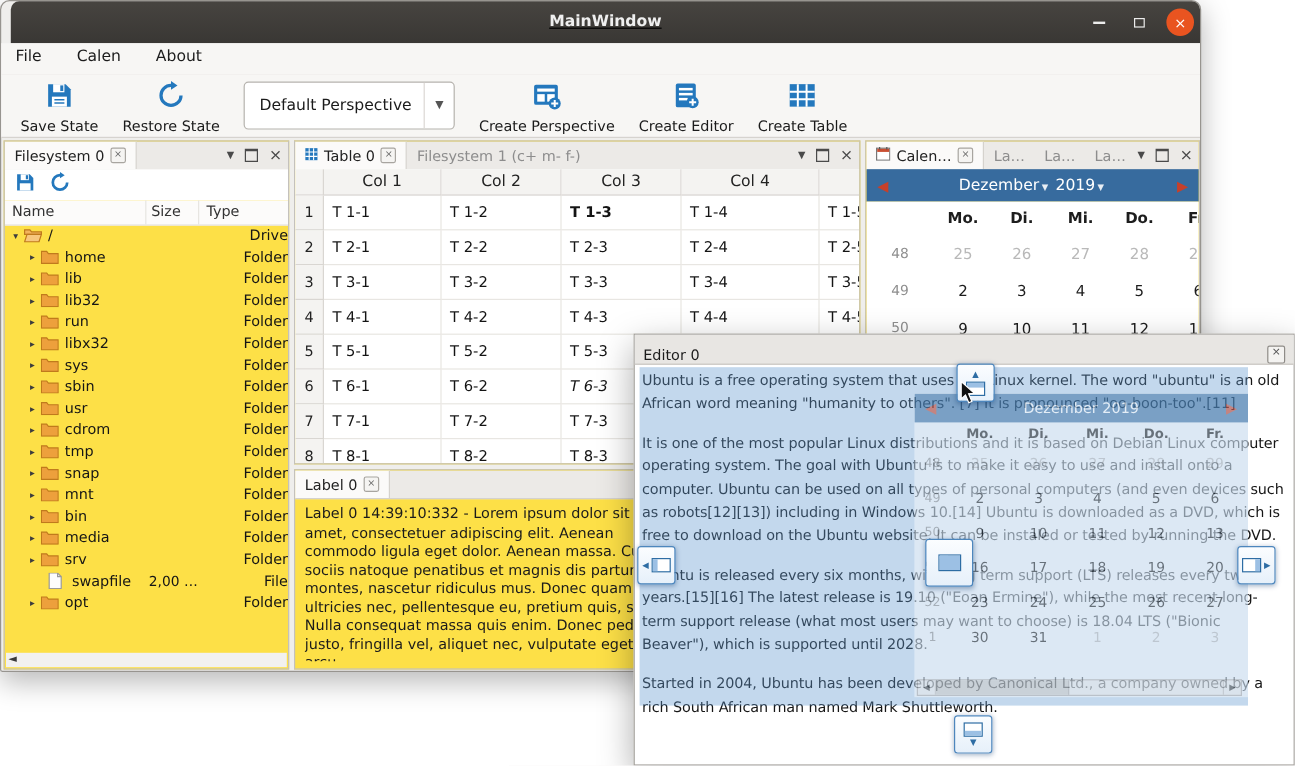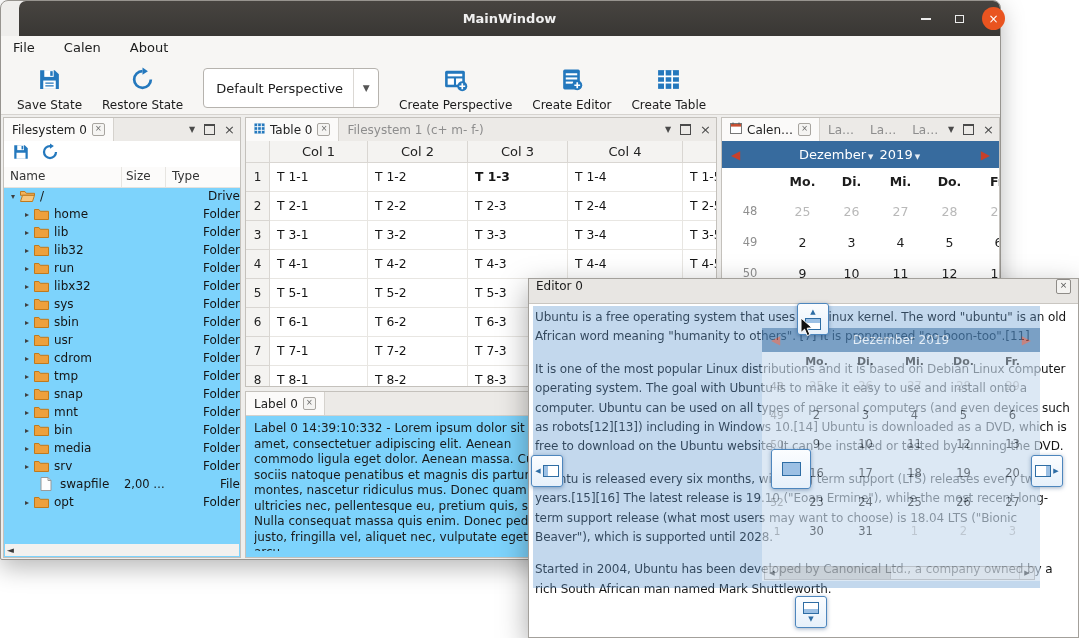--- a/index.html
+++ b/index.html
@@ -3,22 +3,22 @@
 <meta charset="utf-8">
 <style>
   html,body{margin:0;padding:0;background:#fff;}
   body{width:1079px;height:638px;position:relative;overflow:hidden;
        font-family:"DejaVu Sans",sans-serif;-webkit-user-select:none;user-select:none;}
 
   
   #main-window{position:absolute;left:0;top:0;width:1001px;height:560px;
     background:#efeeec;border:1px solid #97948f;border-radius:8px 8px 2px 2px;
     box-shadow:0 8px 24px rgba(0,0,0,.28);box-sizing:border-box;}
-  #titlebar{position:absolute;left:18px;top:0;right:0;height:35px;
-    background:linear-gradient(#474440,#393734);border-radius:7px 7px 0 0;}
+  #titlebar{position:absolute;left:8px;top:0;right:0;height:35px;
+    background:linear-gradient(#474440,#393734);border-radius:7px 7px 0 0;text-decoration:underline;}
   #titlebar .t{color:#efefef;font-size:13px;font-weight:bold;text-align:center;line-height:35px;}
   .win-btn{position:absolute;top:6px;width:23px;height:23px;border-radius:50%;
     display:flex;align-items:center;justify-content:center;}
   #btn-min{left:895px;} #btn-max{left:929px;}
   #btn-close{left:963px;background:#e95420;color:#fff;font-size:12px;line-height:1;}
   .glyph-min{width:10px;height:2px;background:#ececec;}
   .glyph-max{width:9px;height:8px;border:1px solid #ececec;box-sizing:border-box;}
 
   #menubar{position:absolute;left:0;top:35px;right:0;height:26px;background:#f7f6f4;
     border-bottom:1px solid #e2dfdb;}
@@ -29,21 +29,21 @@
   .tool-btn{display:flex;flex-direction:column;align-items:center;justify-content:center;
     padding:2px 10px;height:48px;}
   .tool-btn span{font-size:12px;color:#1b1b1b;margin-top:3px;white-space:nowrap;}
   .combo{height:38px;background:#fff;border:1px solid #b6b3ae;border-radius:4px;
     display:flex;align-items:center;margin:0 10px;}
   .combo .val{font-size:13px;color:#1b1b1b;padding:0 10px 0 12px;}
   .combo .arrow{width:24px;align-self:stretch;border-left:1px solid #dbd8d4;
     display:flex;align-items:center;justify-content:center;color:#555;font-size:9px;}
 
   
-  .dock{position:absolute;background:#7dd3fc;border:1px solid #c4c1bc;box-sizing:border-box;overflow:hidden;}
+  .dock{position:absolute;background:#fde047;border:1px solid #c4c1bc;box-sizing:border-box;overflow:hidden;}
   .dock-tabbar{position:absolute;left:0;top:0;right:0;height:23px;background:#eceae7;
     border-bottom:1px solid #d5d2cd;display:flex;align-items:stretch;}
   .dock-tab{display:flex;align-items:center;gap:5px;padding:0 8px;font-size:12px;color:#222;white-space:nowrap;}
   .dock-tab.active{background:#fbfaf9;border-right:1px solid #d5d2cd;}
   .dock-tab.inactive{color:#8d8d8d;}
   .tab-close{width:11px;height:11px;border:1px solid #a8a5a0;border-radius:2px;background:#f5f4f2;
     color:#666;font-size:8px;line-height:10px;text-align:center;flex:none;}
   .dock-controls{position:absolute;right:5px;top:0;height:22px;display:flex;align-items:center;gap:9px;}
   .ctl-menu{color:#4a4a4a;font-size:8px;}
   .ctl-float{width:9px;height:8px;border:1px solid #4a4a4a;border-top:2px solid #4a4a4a;}
@@ -99,21 +99,21 @@
   .cal-row.cal-head{height:28px;line-height:28px;}
   .cal-wk{width:56px;text-align:center;color:#8f8f8f;font-size:11.5px;flex:none;}
   .cal-dy{width:49px;text-align:center;font-size:12.5px;color:#1d1d1d;flex:none;}
   .cal-head .cal-dy{font-weight:bold;font-size:12.5px;}
   .cal-dy.out{color:#b9b9b9;}
 
   
   #editor{position:absolute;left:528px;top:278px;width:551px;height:360px;background:#fff;
     border:1px solid #a3a09b;box-shadow:0 10px 28px rgba(0,0,0,.35);box-sizing:border-box;z-index:10;}
   #editor-titlebar{position:absolute;left:0;top:0;right:0;height:25px;background:#e8e6e3;
-    border-bottom:1px solid #c9c6c1;display:flex;align-items:flex-start;padding:0 7px;box-sizing:border-box;
+    border-bottom:1px solid #c9c6c1;display:flex;align-items:flex-end;padding:0 7px;box-sizing:border-box;
     font-size:12px;color:#1c1c1c;}
   #editor-close{margin-left:auto;width:13px;height:13px;border:1px solid #8f8c88;border-radius:2px;
     background:#f4f3f1;color:#555;font-size:9px;line-height:11px;text-align:center;}
   #editor-content{position:absolute;left:0;top:25px;right:0;bottom:0;padding:4px 6px;
     font-size:12px;letter-spacing:-0.1px;line-height:19.4px;color:#161616;overflow:hidden;}
   #editor-content p{margin:0 0 13px 0;}
 
   
   #tint{position:absolute;left:533px;top:306px;width:507px;height:282px;
     background:rgba(96,152,208,.38);z-index:20;}
@@ -566,21 +566,21 @@
           <div class="td" style="width: 98px;">T 5-1</div>
           <div class="td" style="width: 100px;">T 5-2</div>
           <div class="td" style="width: 100px;">T 5-3</div>
           <div class="td" style="width: 115px;">T 5-4</div>
           <div class="td" style="width: 100px;">T 5-5</div>
         </div>
         <div class="tr">
           <div class="td rowhdr" style="width: 24px; padding-left: 0px;">6</div>
           <div class="td" style="width: 98px;">T 6-1</div>
           <div class="td" style="width: 100px;">T 6-2</div>
-          <div class="td" style="width: 100px;">T 6-3</div>
+          <div class="td" style="width: 100px; font-style: italic;">T 6-3</div>
           <div class="td" style="width: 115px;">T 6-4</div>
           <div class="td" style="width: 100px;">T 6-5</div>
         </div>
         <div class="tr">
           <div class="td rowhdr" style="width: 24px; padding-left: 0px;">7</div>
           <div class="td" style="width: 98px;">T 7-1</div>
           <div class="td" style="width: 100px;">T 7-2</div>
           <div class="td" style="width: 100px;">T 7-3</div>
           <div class="td" style="width: 115px;">T 7-4</div>
           <div class="td" style="width: 100px;">T 7-5</div>

